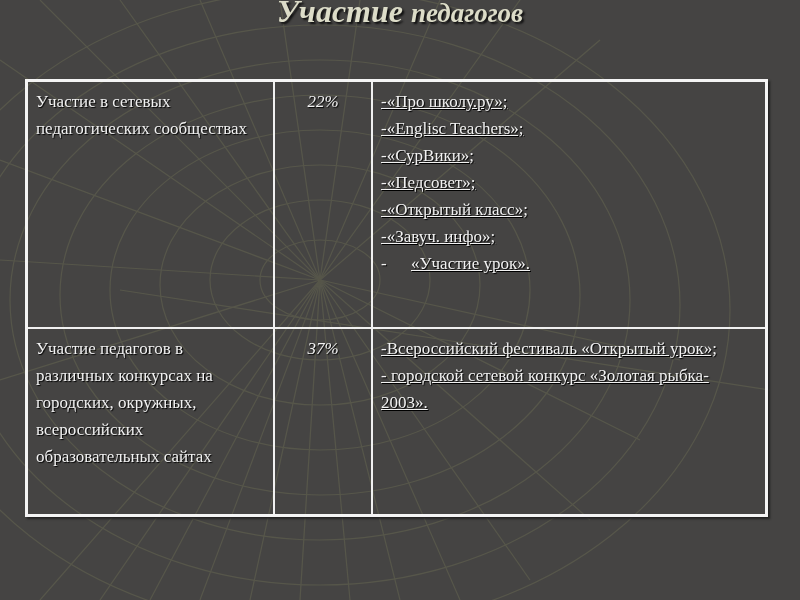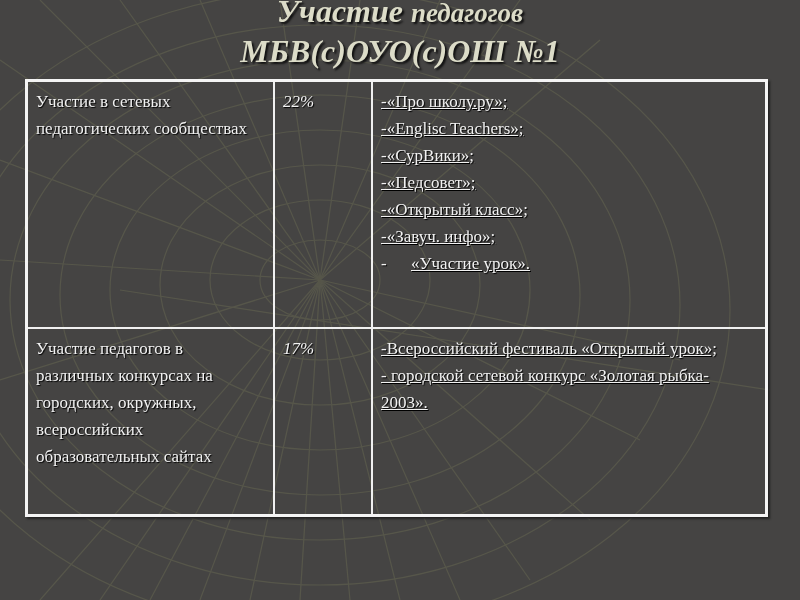--- a/index.html
+++ b/index.html
@@ -43,21 +43,21 @@
     font-size: 17px;
     line-height: 27px;
     text-shadow: 1px 1px 1px #000;
     padding: 6px 8px;
   }
   table tr:first-child td { border-top: none; padding-left: 8px; }
   table tr:last-child td { border-bottom: none; }
   table td:first-child { border-left: none; }
   table td:last-child { border-right: none; }
   td.c1 { width: 229px; }
-  td.c2 { width: 80px; text-align: left; font-style: italic; }
+  td.c2 { width: 80px; text-align: center; font-style: italic; }
   tr.r1 { height: 246px; }
   .item { display: block; text-decoration: underline; }
   .item.indent .dash { display: inline-block; width: 30px; }
 </style>
 </head>
 <body>
 
 <svg class="bg-grid" viewBox="0 0 800 600" xmlns="http://www.w3.org/2000/svg">
   <g fill="none" stroke="#5a5a4c" stroke-width="1.2" opacity="0.85">
 
@@ -94,42 +94,41 @@
     <line x1="320" y1="280" x2="530" y2="580"></line>
     <line x1="320" y1="280" x2="590" y2="520"></line>
     <line x1="320" y1="280" x2="640" y2="440"></line>
     <line x1="320" y1="280" x2="680" y2="360"></line>
     <line x1="120" y1="290" x2="770" y2="390"></line>
   </g>
 </svg>
 
 <div class="title">
   <span class="l1"><span>Участие</span> <span class="small">педагогов</span></span>
-  <span class="l2">МБВ(с)ОУО(с)ОШ №1</span>
 </div>
 
 <div class="table-wrap">
   <table>
     <tbody>
         <tr class="r1">
       <td class="c1">Участие в сетевых педагогических сообществах</td>
       <td class="c2">22%</td>
       <td class="c3">
         <span class="item">-«Про школу.ру»;</span>
         <span class="item">-«Englisc Teachers»;</span>
         <span class="item">-«СурВики»;</span>
         <span class="item">-«Педсовет»;</span>
         <span class="item">-«Открытый класс»;</span>
         <span class="item">-«Завуч. инфо»;</span>
         <span class="item indent"><span class="dash">-</span><span>«Участие урок».</span></span>
       </td>
     </tr>
     <tr class="r2">
       <td class="c1">Участие педагогов в различных конкурсах на городских, окружных, всероссийских образовательных сайтах</td>
-      <td class="c2">17%</td>
+      <td class="c2">37%</td>
       <td class="c3">
         <span class="item">-Всероссийский фестиваль «Открытый урок»;</span>
         <span class="item">- городской сетевой конкурс «Золотая рыбка- 2003».</span>
       </td>
     </tr>
   </tbody>
     </table>
 </div>
 
 </body></html>

